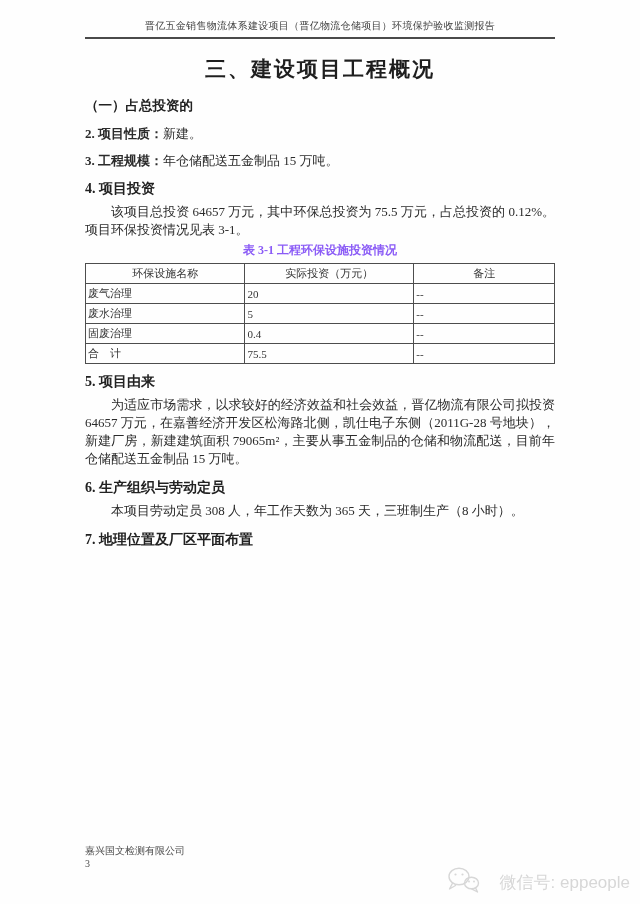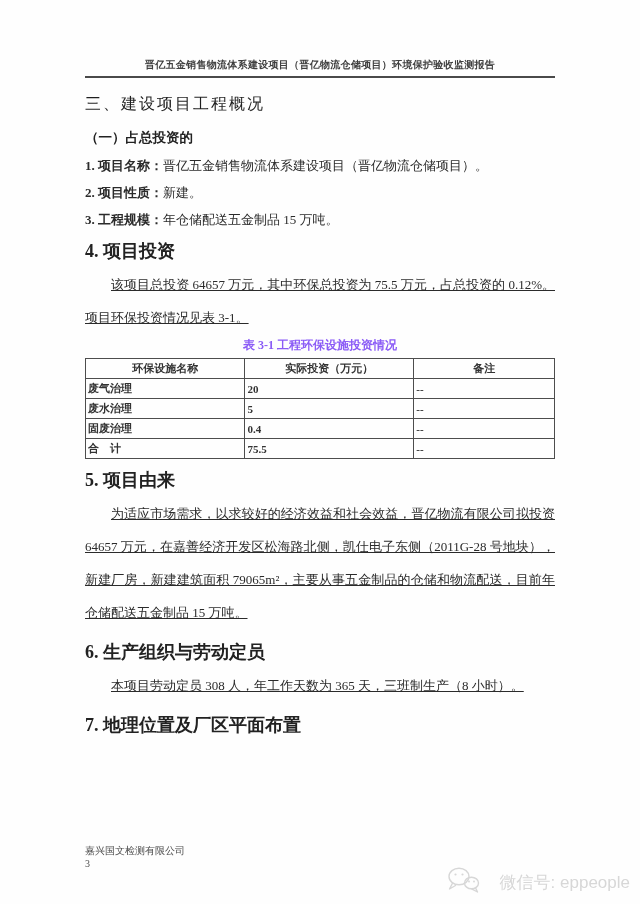--- a/index.html
+++ b/index.html
@@ -12,83 +12,82 @@
     color: #2b2b2b;
     overflow: hidden;
   }
   .content {
     position: absolute;
     left: 85px;
     right: 85px;
     top: 0;
   }
   .running-header {
-    padding-top: 58px;
+    padding-top: 19px;
     text-align: center;
     font-size: 10px;
-    font-weight: bold;
+    font-weight: normal;
     color: #3f3f3f;
     letter-spacing: 0.3px;
   }
   .header-rule {
     border-bottom: 2px solid #4a4a4a;
     margin-top: 4px;
   }
   .doc-title {
     margin: 16px 0 0 0;
-    text-align: left;
-    font-size: 16px;
-    font-weight: normal;
+    text-align: center;
+    font-size: 21px;
+    font-weight: bold;
     color: #1e1e1e;
     letter-spacing: 2px;
   }
   .h-sub {
     margin: 14px 0 0 0;
     font-size: 13.5px;
     font-weight: bold;
     color: #222;
   }
   .item {
     margin: 10px 0 0 0;
     font-size: 13px;
     line-height: 17px;
   }
   .item .lbl { font-weight: bold; }
   .h-num {
     margin: 11px 0 0 0;
-    font-size: 18px;
+    font-size: 14px;
     font-weight: bold;
     color: #222;
   }
   .para {
     margin: 5px 0 0 0;
     font-size: 13px;
-    line-height: 33px;
+    line-height: 18px;
     text-align: justify;
     text-indent: 2em;
-    text-decoration: underline;
   }
   .table-caption {
     margin: 3px 0 0 0;
     text-align: center;
     font-size: 12px;
     font-weight: bold;
     color: #8b5cf6;
   }
   table.inv {
     margin-top: 4px;
     width: 100%;
     border-collapse: collapse;
     font-size: 11px;
     color: #333;
   }
   table.inv th, table.inv td {
     border: 1px solid #4d4d4d;
     height: 19px;
-    font-weight: bold;
+    font-weight: normal;
     padding: 0 2px;
   }
   .footer {
     position: absolute;
     left: 85px;
     right: 83px;
     top: 844px;
     display: flex;
     justify-content: space-between;
     font-size: 10px;
@@ -115,21 +114,20 @@
 <div class="page">
   <div class="content">
 
     <div class="running-header">晋亿五金销售物流体系建设项目（晋亿物流仓储项目）环境保护验收监测报告</div>
     <div class="header-rule"></div>
 
     <h1 class="doc-title">三、建设项目工程概况</h1>
 
     <h2 class="h-sub">（一）占总投资的</h2>
 
-    <p class="item"><span class="lbl">1. 项目名称：</span><span>晋亿五金销售物流体系建设项目（晋亿物流仓储项目）。</span></p>
 
     <p class="item"><span class="lbl">2. 项目性质：</span><span>新建。</span></p>
 
     <p class="item"><span class="lbl">3. 工程规模：</span><span>年仓储配送五金制品 15 万吨。</span></p>
 
     <h3 class="h-num">4. 项目投资</h3>
     <p class="para">该项目总投资 64657 万元，其中环保总投资为 75.5 万元，占总投资的 0.12%。项目环保投资情况见表 3-1。</p>
 
     <p class="table-caption">表 3-1  工程环保设施投资情况</p>
 

